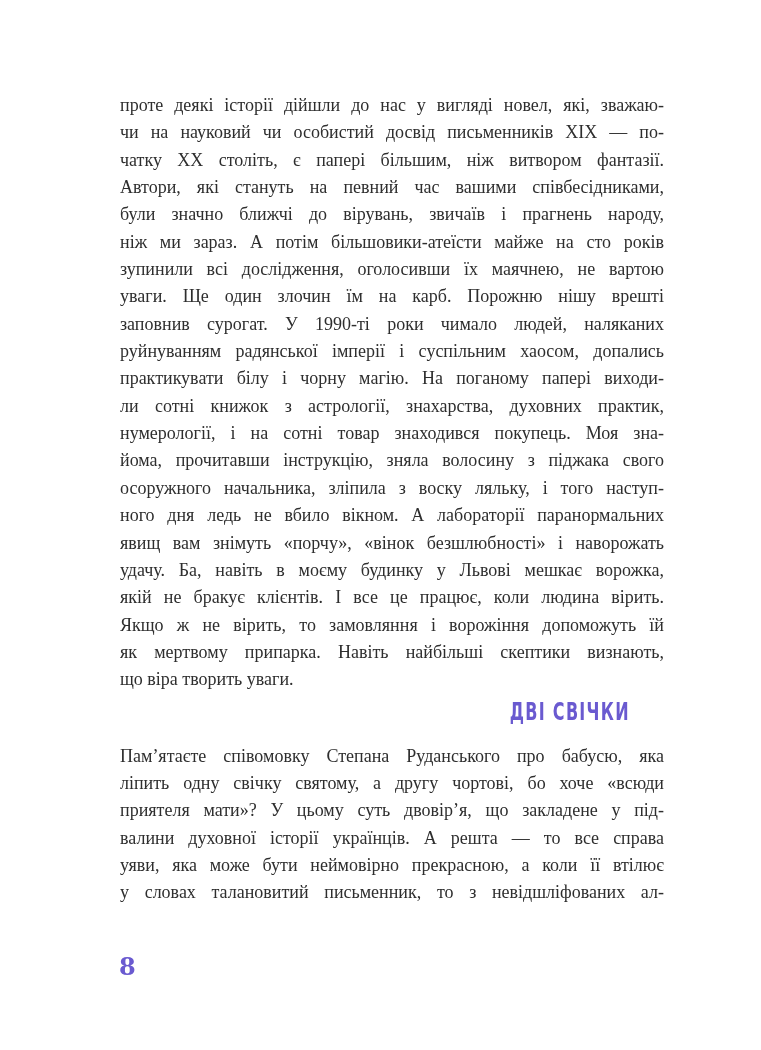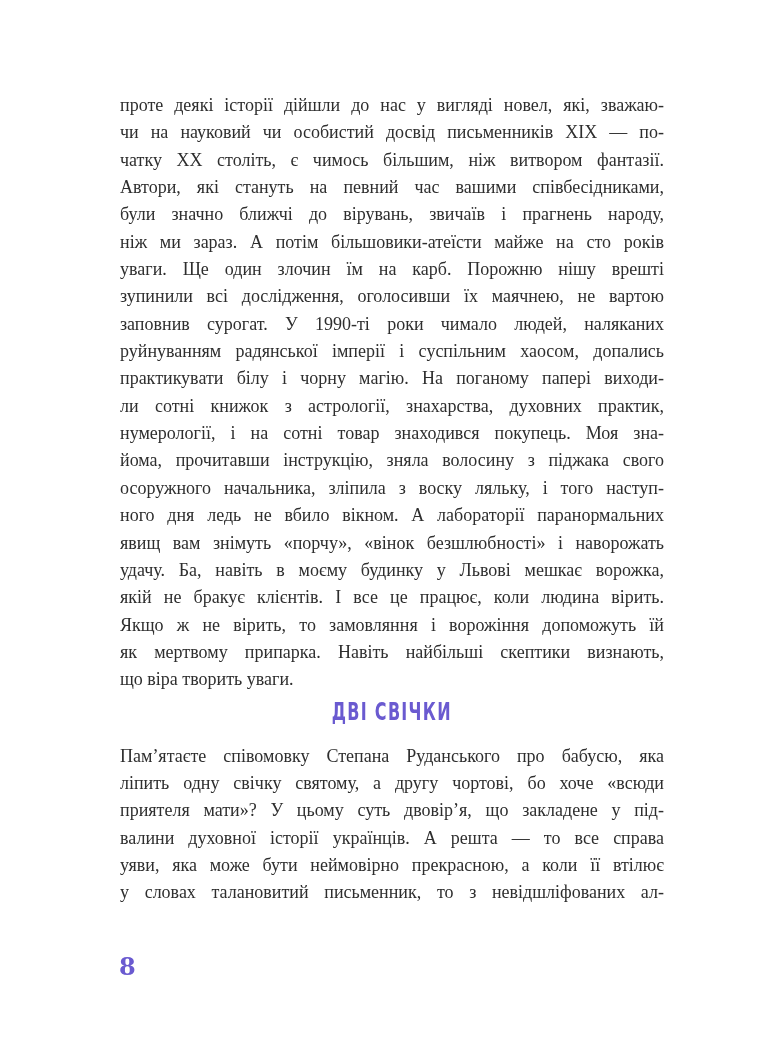--- a/index.html
+++ b/index.html
@@ -31,21 +31,21 @@
     white-space: nowrap;
   }
   .line.j {
     text-align: justify;
     text-align-last: justify;
     white-space: normal;
   }
   .heading {
     margin: 3px 0 16px 0;
     line-height: 30px;
-    text-align: center;
+    text-align: right;
     font-family: "DejaVu Sans", sans-serif;
     font-weight: bold;
     font-size: 25px;
     color: var(--accent, #6a5ad0);
   }
   .heading-text {
     display: inline-block;
     transform: scaleX(0.64);
     transform-origin: center;
     letter-spacing: 2px;
@@ -62,26 +62,26 @@
   }
 </style>
 </head>
 <body>
 
 <div class="book-page">
   <main class="text-column">
     <section class="para">
         <div class="line j">проте деякі історії дійшли до нас у вигляді новел, які, зважаю-</div>
         <div class="line j">чи на науковий чи особистий досвід письменників XIX — по-</div>
-        <div class="line j">чатку XX століть, є чимось більшим, ніж витвором фантазії.</div>
+        <div class="line j">чатку XX століть, є папері більшим, ніж витвором фантазії.</div>
         <div class="line j">Автори, які стануть на певний час вашими співбесідниками,</div>
         <div class="line j">були значно ближчі до вірувань, звичаїв і прагнень народу,</div>
         <div class="line j">ніж ми зараз. А потім більшовики-атеїсти майже на сто років</div>
+        <div class="line j">зупинили всі дослідження, оголосивши їх маячнею, не вартою</div>
         <div class="line j">уваги. Ще один злочин їм на карб. Порожню нішу врешті</div>
-        <div class="line j">зупинили всі дослідження, оголосивши їх маячнею, не вартою</div>
         <div class="line j">заповнив сурогат. У 1990-ті роки чимало людей, наляканих</div>
         <div class="line j">руйнуванням радянської імперії і суспільним хаосом, допались</div>
         <div class="line j">практикувати білу і чорну магію. На поганому папері виходи-</div>
         <div class="line j">ли сотні книжок з астрології, знахарства, духовних практик,</div>
         <div class="line j">нумерології, і на сотні товар знаходився покупець. Моя зна-</div>
         <div class="line j">йома, прочитавши інструкцію, зняла волосину з піджака свого</div>
         <div class="line j">осоружного начальника, зліпила з воску ляльку, і того наступ-</div>
         <div class="line j">ного дня ледь не вбило вікном. А лабораторії паранормальних</div>
         <div class="line j">явищ вам знімуть «порчу», «вінок безшлюбності» і наворожать</div>
         <div class="line j">удачу. Ба, навіть в моєму будинку у Львові мешкає ворожка,</div>

